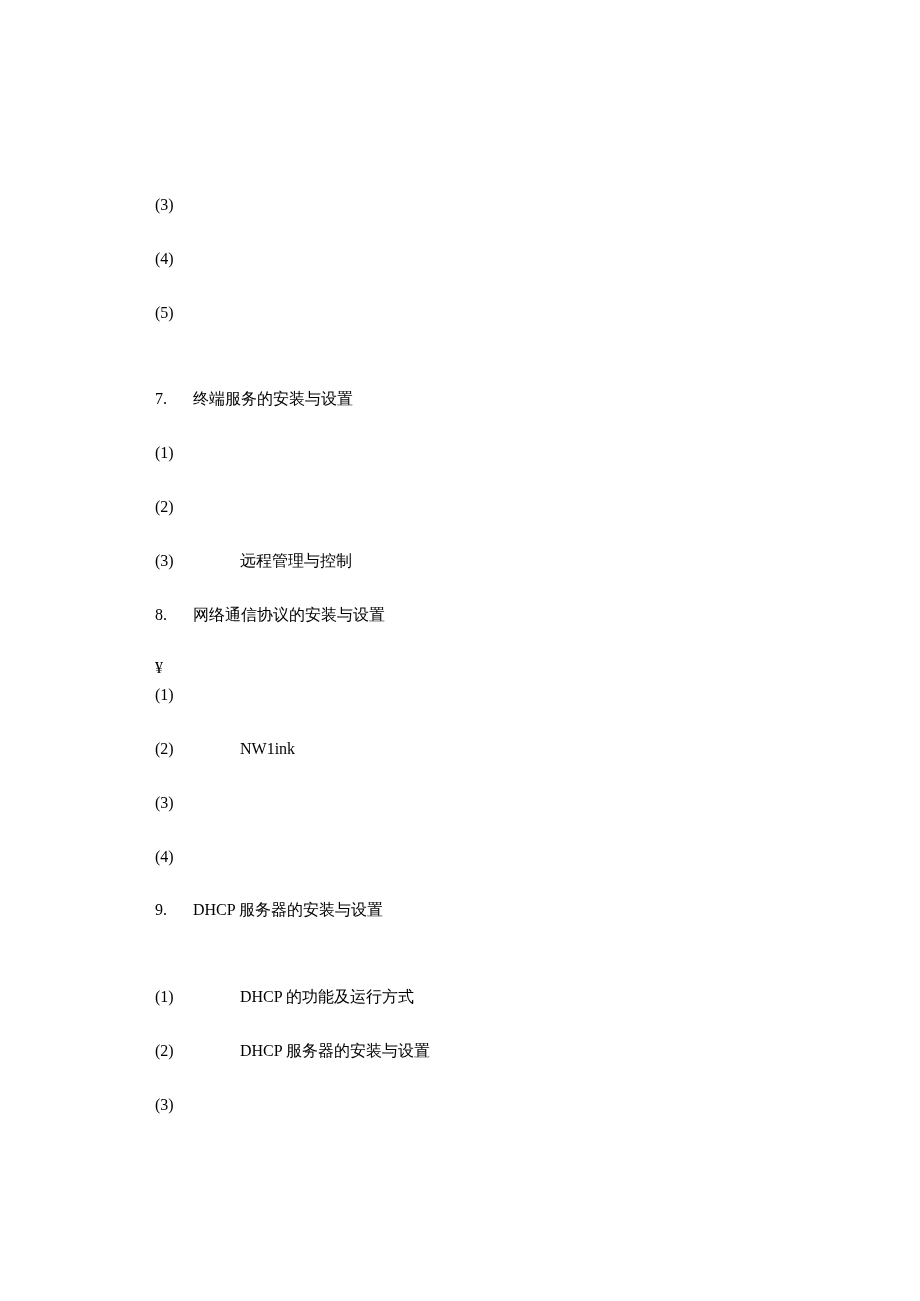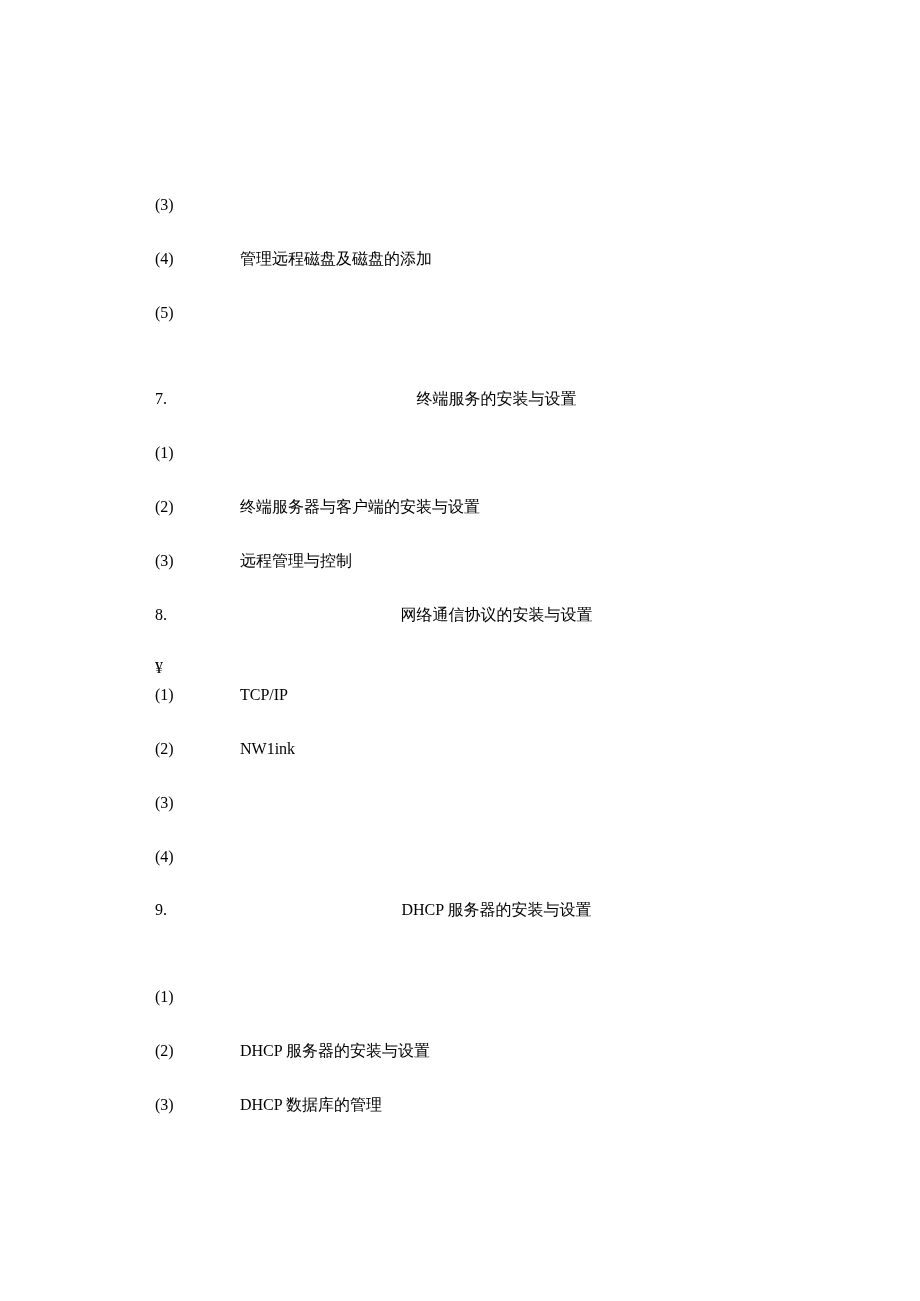--- a/index.html
+++ b/index.html
@@ -34,85 +34,81 @@
   }
   .heading-line {
     display: flex;
   }
   .head-num {
     width: 38px;
     flex-shrink: 0;
   }
   .head-text {
     flex: 1;
-    text-align: center;
   }
   .special {
     margin-bottom: 6px;
   }
   .gap-before {
     margin-top: 66px;
   }
 </style>
 </head>
 <body>
 
 <div class="page" id="page-root">
     <div class="line sub-line">
       <span class="sub-num">(3)</span>
     </div>
     <div class="line sub-line">
       <span class="sub-num">(4)</span>
-      <span class="sub-text">管理远程磁盘及磁盘的添加</span>
     </div>
     <div class="line sub-line">
       <span class="sub-num">(5)</span>
     </div>
     <div class="line heading-line gap-before">
       <span class="head-num">7.</span>
       <span class="head-text">终端服务的安装与设置</span>
     </div>
     <div class="line sub-line">
       <span class="sub-num">(1)</span>
     </div>
     <div class="line sub-line">
       <span class="sub-num">(2)</span>
-      <span class="sub-text">终端服务器与客户端的安装与设置</span>
     </div>
     <div class="line sub-line">
       <span class="sub-num">(3)</span>
       <span class="sub-text">远程管理与控制</span>
     </div>
     <div class="line heading-line">
       <span class="head-num">8.</span>
       <span class="head-text">网络通信协议的安装与设置</span>
     </div>
     <div class="line special">¥</div>
     <div class="line sub-line">
       <span class="sub-num">(1)</span>
-      <span class="sub-text">TCP/IP</span>
     </div>
     <div class="line sub-line">
       <span class="sub-num">(2)</span>
       <span class="sub-text">NW1ink</span>
     </div>
     <div class="line sub-line">
       <span class="sub-num">(3)</span>
     </div>
     <div class="line sub-line">
       <span class="sub-num">(4)</span>
     </div>
     <div class="line heading-line">
       <span class="head-num">9.</span>
       <span class="head-text">DHCP 服务器的安装与设置</span>
     </div>
     <div class="line sub-line gap-before">
       <span class="sub-num">(1)</span>
+      <span class="sub-text">DHCP 的功能及运行方式</span>
     </div>
     <div class="line sub-line">
       <span class="sub-num">(2)</span>
       <span class="sub-text">DHCP 服务器的安装与设置</span>
     </div>
     <div class="line sub-line">
       <span class="sub-num">(3)</span>
-      <span class="sub-text">DHCP 数据库的管理</span>
     </div>
   </div>
 
 </body></html>

